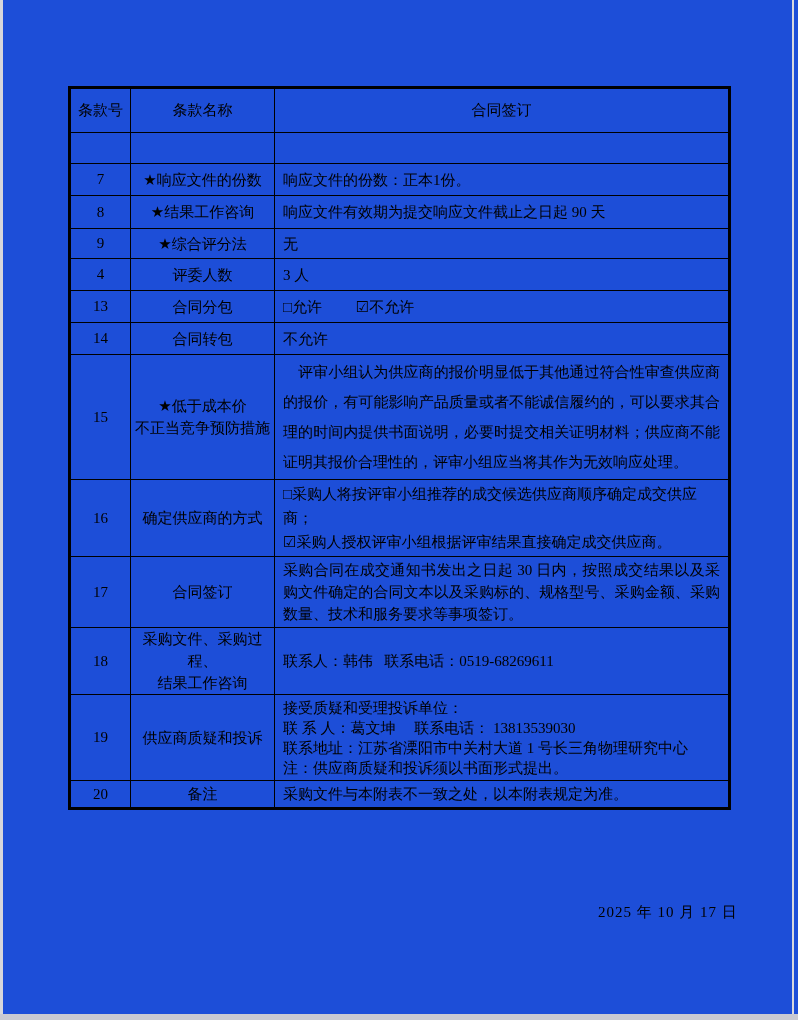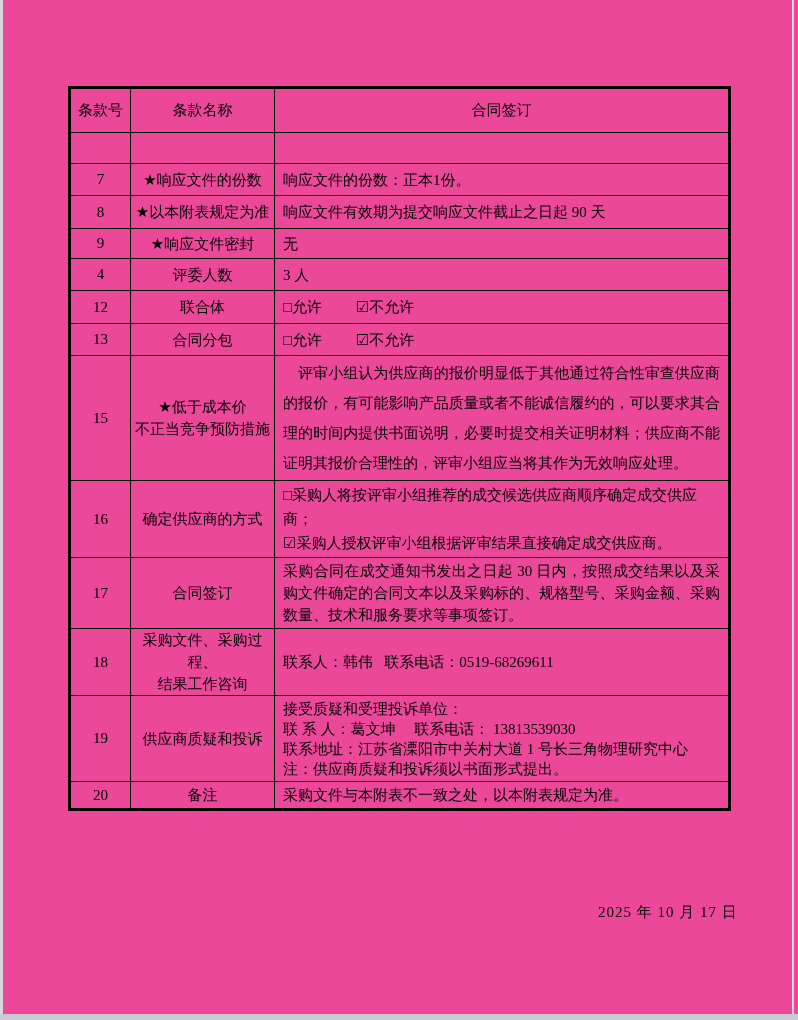--- a/index.html
+++ b/index.html
@@ -6,21 +6,21 @@
   html,body { width:798px; height:1020px; }
   body {
     position:relative;
     background:#ffffff;
     font-family:"Liberation Serif","DejaVu Serif","DejaVu Sans",serif;
     color:#000;
     overflow:hidden;
   }
   .page {
     position:absolute; left:0; top:0; width:798px; height:1014px;
-    background:#ec4899;
+    background:#1d4ed8;
   }
   .edge-left  { position:absolute; left:0;  top:0; bottom:0; width:3px;  background:#d6d6dc; }
   .edge-right { position:absolute; left:792px; top:0; bottom:4px; width:2px; background:#d8d8de; }
   .edge-bottom{ position:absolute; left:0; right:0; bottom:0; height:6px; background:#c9c9d2; }
 
   table.terms {
     position:absolute; left:68px; top:86px;
     width:660px;
     border-collapse:collapse;
     table-layout:fixed;
@@ -77,49 +77,49 @@
       </tr>
 
       <tr style="height:32px">
         <td class="c-num">7</td>
         <td class="c-name">★响应文件的份数</td>
         <td class="c-desc">响应文件的份数：正本1份。</td>
       </tr>
 
       <tr style="height:33px">
         <td class="c-num">8</td>
-        <td class="c-name">★以本附表规定为准</td>
+        <td class="c-name">★结果工作咨询</td>
         <td class="c-desc">响应文件有效期为提交响应文件截止之日起 90 天</td>
       </tr>
 
       <tr style="height:30px">
         <td class="c-num">9</td>
-        <td class="c-name">★响应文件密封</td>
+        <td class="c-name">★综合评分法</td>
         <td class="c-desc">无</td>
       </tr>
 
 
       <tr style="height:32px">
         <td class="c-num">4</td>
         <td class="c-name">评委人数</td>
         <td class="c-desc">3 人</td>
       </tr>
 
-      <tr style="height:33px">
-        <td class="c-num">12</td>
-        <td class="c-name">联合体</td>
-        <td class="c-desc">□允许         ☑不允许</td>
-      </tr>
 
       <tr style="height:32px">
         <td class="c-num">13</td>
         <td class="c-name">合同分包</td>
         <td class="c-desc">□允许         ☑不允许</td>
       </tr>
 
+      <tr style="height:32px">
+        <td class="c-num">14</td>
+        <td class="c-name">合同转包</td>
+        <td class="c-desc">不允许</td>
+      </tr>
 
       <tr style="height:123px">
         <td class="c-num">15</td>
         <td class="c-name">★低于成本价
 不正当竞争预防措施</td>
         <td class="c-desc desc-para lh30 indent1">评审小组认为供应商的报价明显低于其他通过符合性审查供应商的报价，有可能影响产品质量或者不能诚信履约的，可以要求其合理的时间内提供书面说明，必要时提交相关证明材料；供应商不能证明其报价合理性的，评审小组应当将其作为无效响应处理。</td>
       </tr>
 
       <tr style="height:53px">
         <td class="c-num">16</td>

